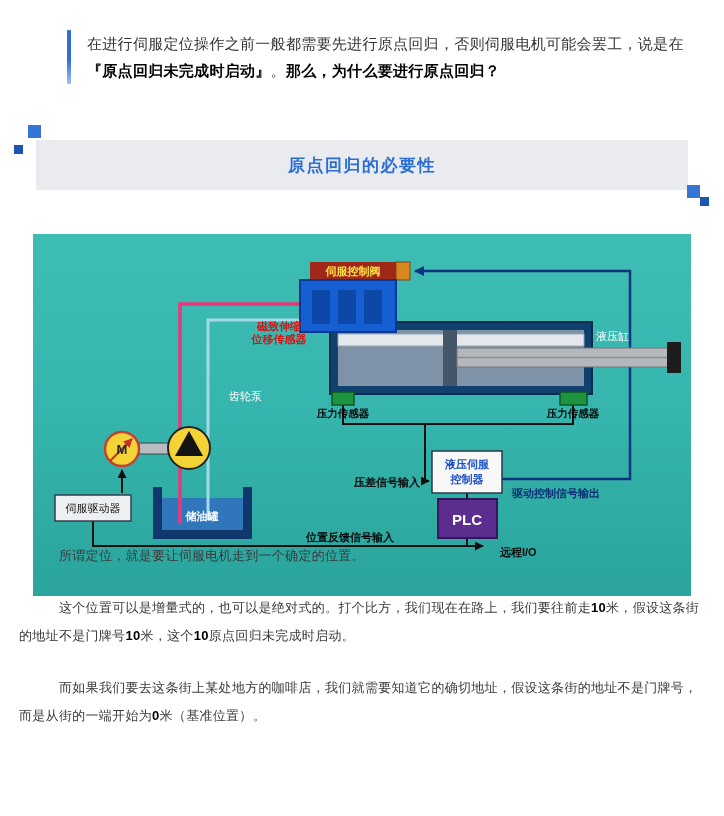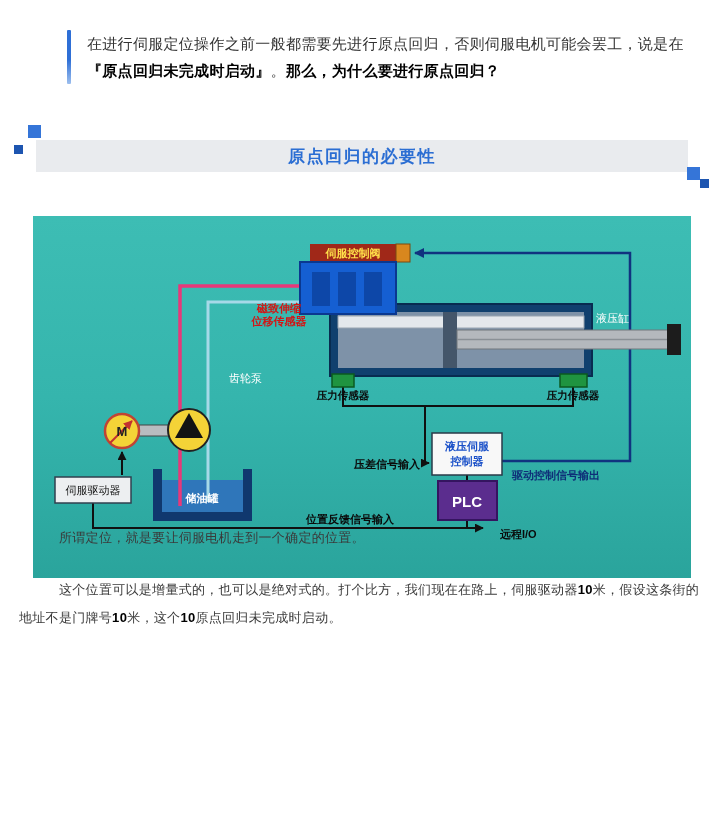--- a/index.html
+++ b/index.html
@@ -14,21 +14,21 @@
   .intro-quote { display:flex; margin:30px 19px 0 19px;padding-left:48px; }
   .quote-bar {
     flex:none; width:4px; border-radius:1px; margin-right:16px;
     background:linear-gradient(180deg,#2e6fd6 0%,#2e6fd6 55%,#9dbfee 100%);
   }
   .intro-text { font-size:15px; line-height:27px; color:#333; letter-spacing:.3px; }
   .intro-text b, .body-text b { color:#000; font-weight:bold; }
 
   
   .section-header { position:relative; margin:56px 36px 0 36px; }
-  .banner { height:32px; background:#e9ebee; display:flex; align-items:center; justify-content:center; }
+  .banner { height:50px; background:#e9ebee; display:flex; align-items:center; justify-content:center; }
   .banner-title { font-size:17px; font-weight:bold; color:#2b6ed3; letter-spacing:1.5px; }
   .deco { position:absolute; }
   .deco-tl-a { width:13px; height:13px; background:#3575d8; top:-15px; left:-8px; }
   .deco-tl-b { width:9px;  height:9px;  background:#1d55b0; top:5px;  left:-22px; }
   .deco-br-a { width:13px; height:13px; background:#3575d8; bottom:-8px;  right:-12px; }
   .deco-br-b { width:9px;  height:9px;  background:#1d55b0; bottom:-16px; right:-21px; }
 
   
   .diagram { margin:44px 33px 0 33px; width:658px; height:282px; }
   .diagram svg { display:block; }
@@ -144,16 +144,17 @@
       <text x="434" y="291" text-anchor="middle" font-size="15" font-weight="bold" fill="#ffffff">PLC</text>
       <text x="387" y="252" text-anchor="end" font-size="11" font-weight="bold" fill="#0a0a0a">压差信号输入</text>
       <text x="523" y="263" text-anchor="middle" font-size="11" font-weight="bold" fill="#0e2e78">驱动控制信号输出</text>
       <text x="317" y="307" text-anchor="middle" font-size="11" font-weight="bold" fill="#0a0a0a">位置反馈信号输入</text>
       <text x="467" y="322" font-size="11" font-weight="bold" fill="#0a0a0a">远程I/O</text>
     </svg>
   </div>
 
   <div class="body-text">
     <p><span>所谓定位，就是要让伺服电机走到一个确定的位置。</span></p>
-    <p><span>这个位置可以是增量式的，也可以是绝对式的。打个比方，我们现在在路上，伺服驱动器</span><b>10</b><span>米，假设这条街的地址不是门牌号</span><b>10</b><span>米，这个</span><b>10</b><span>原点回归未完成时启动。</span></p>
+    <p><span>这个位置可以是增量式的，也可以是绝对式的。打个比方，我们现在在路上，我们要往前走</span><b>10</b><span>米，假设这条街的地址不是门牌号</span><b>10</b><span>米，这个</span><b>10</b><span>原点回归未完成时启动。</span></p>
+    <p><span>而如果我们要去这条街上某处地方的咖啡店，我们就需要知道它的确切地址，假设这条街的地址不是门牌号，而是从街的一端开始为</span><b>0</b><span>米（基准位置）。</span></p>
   </div>
 
 </div>
 
 </body></html>

